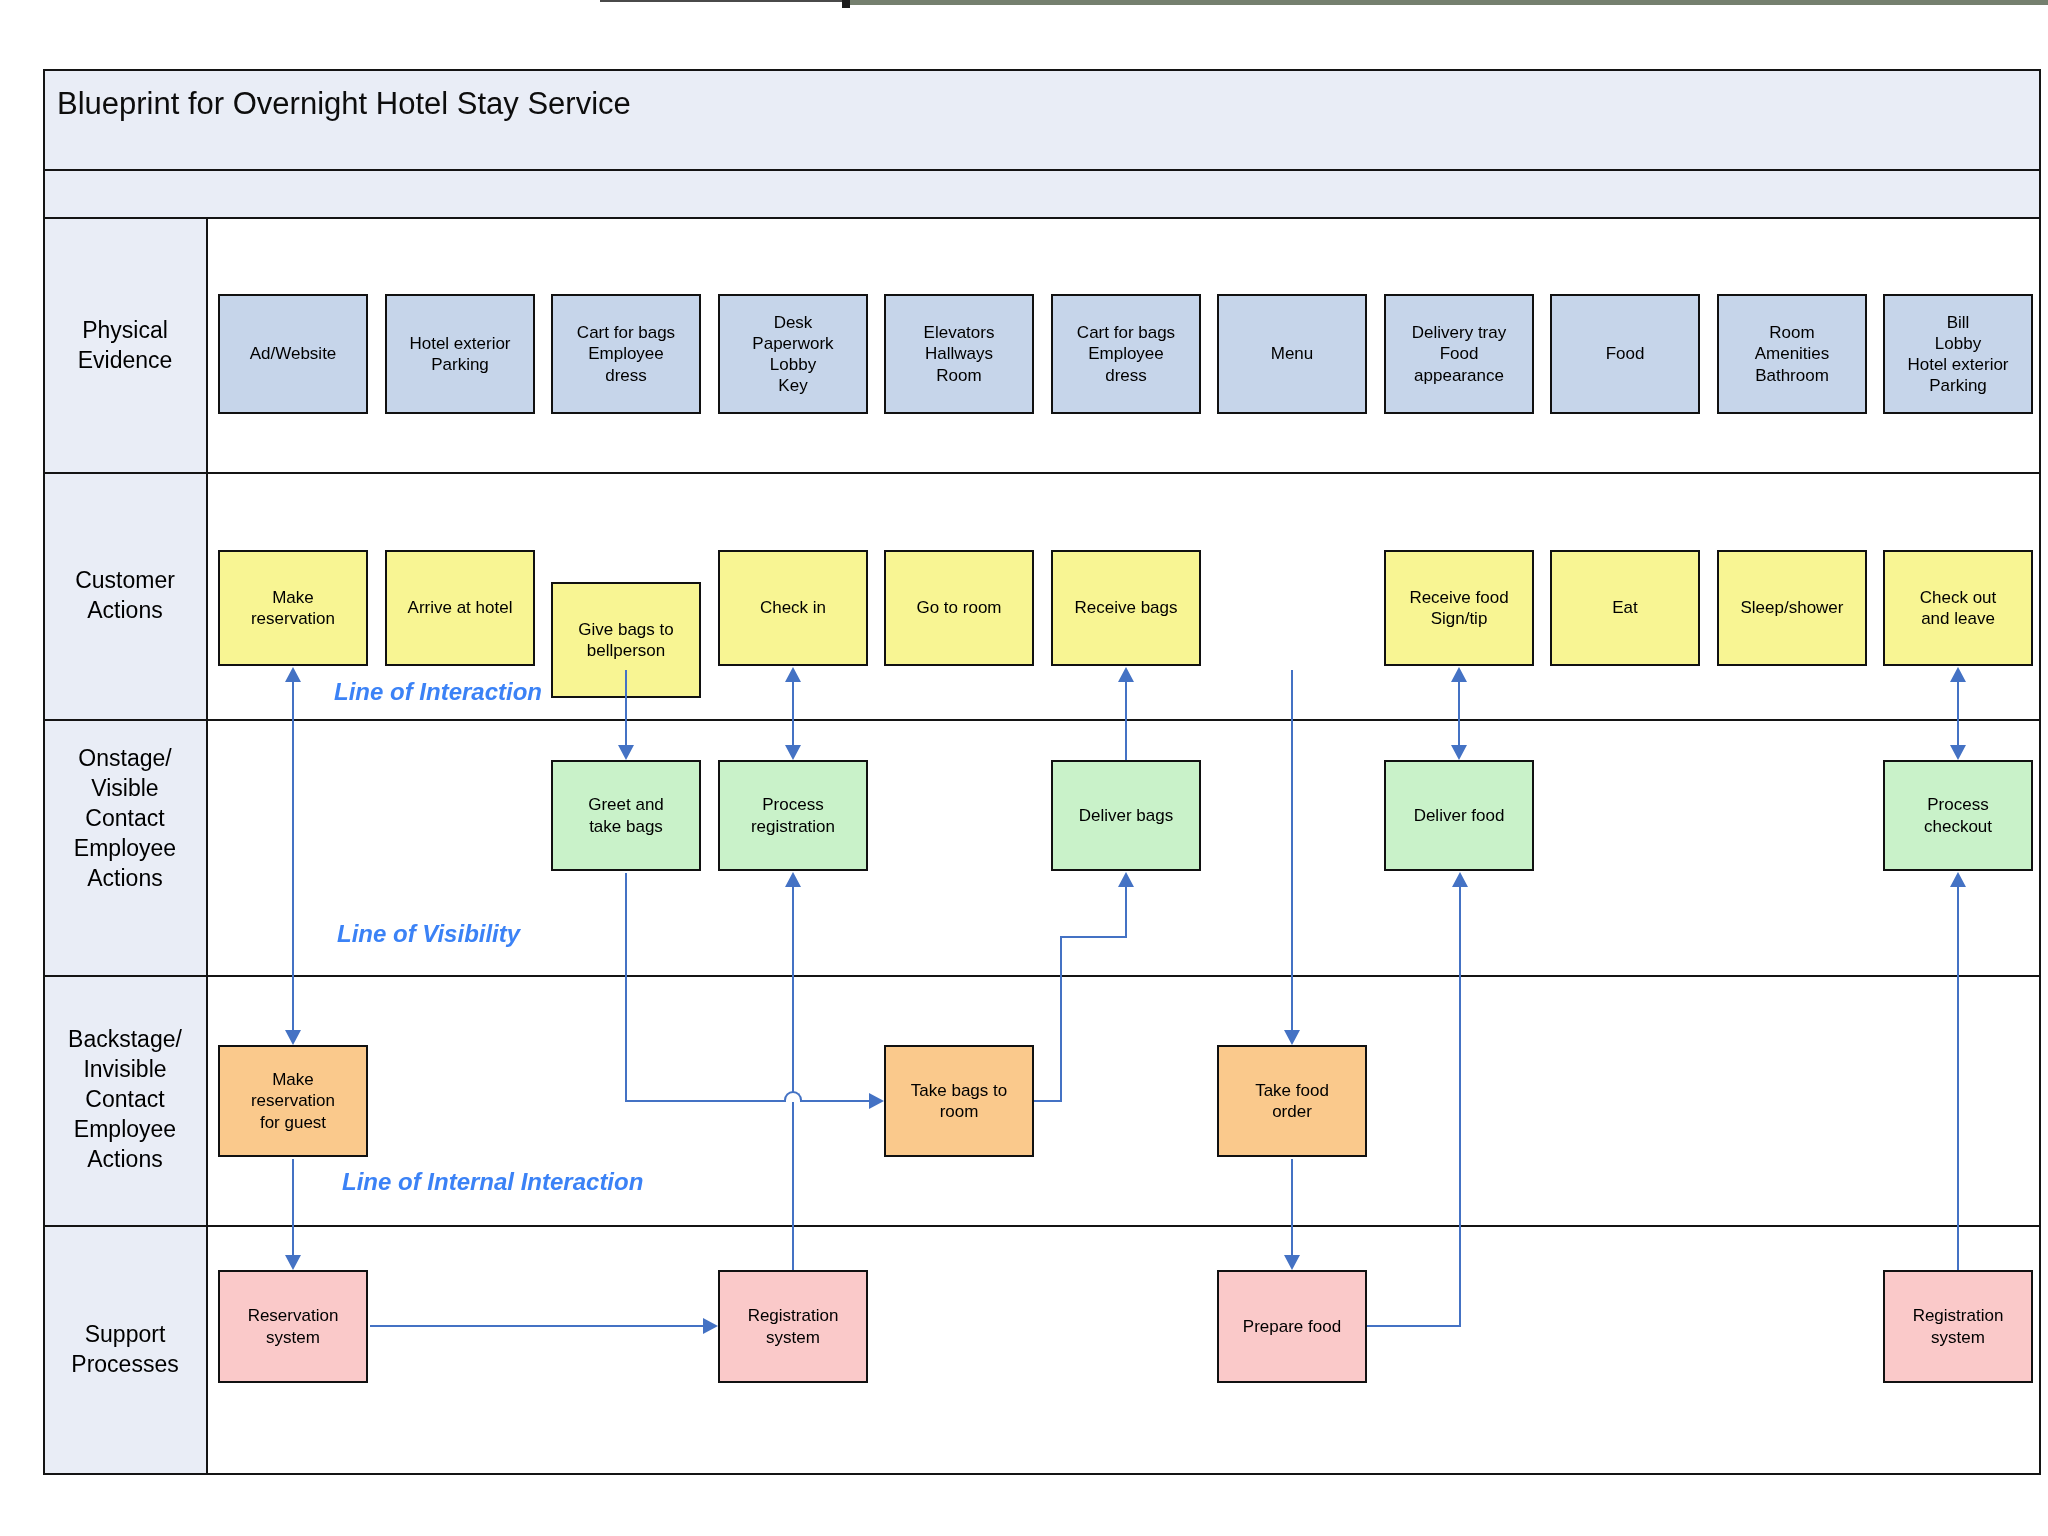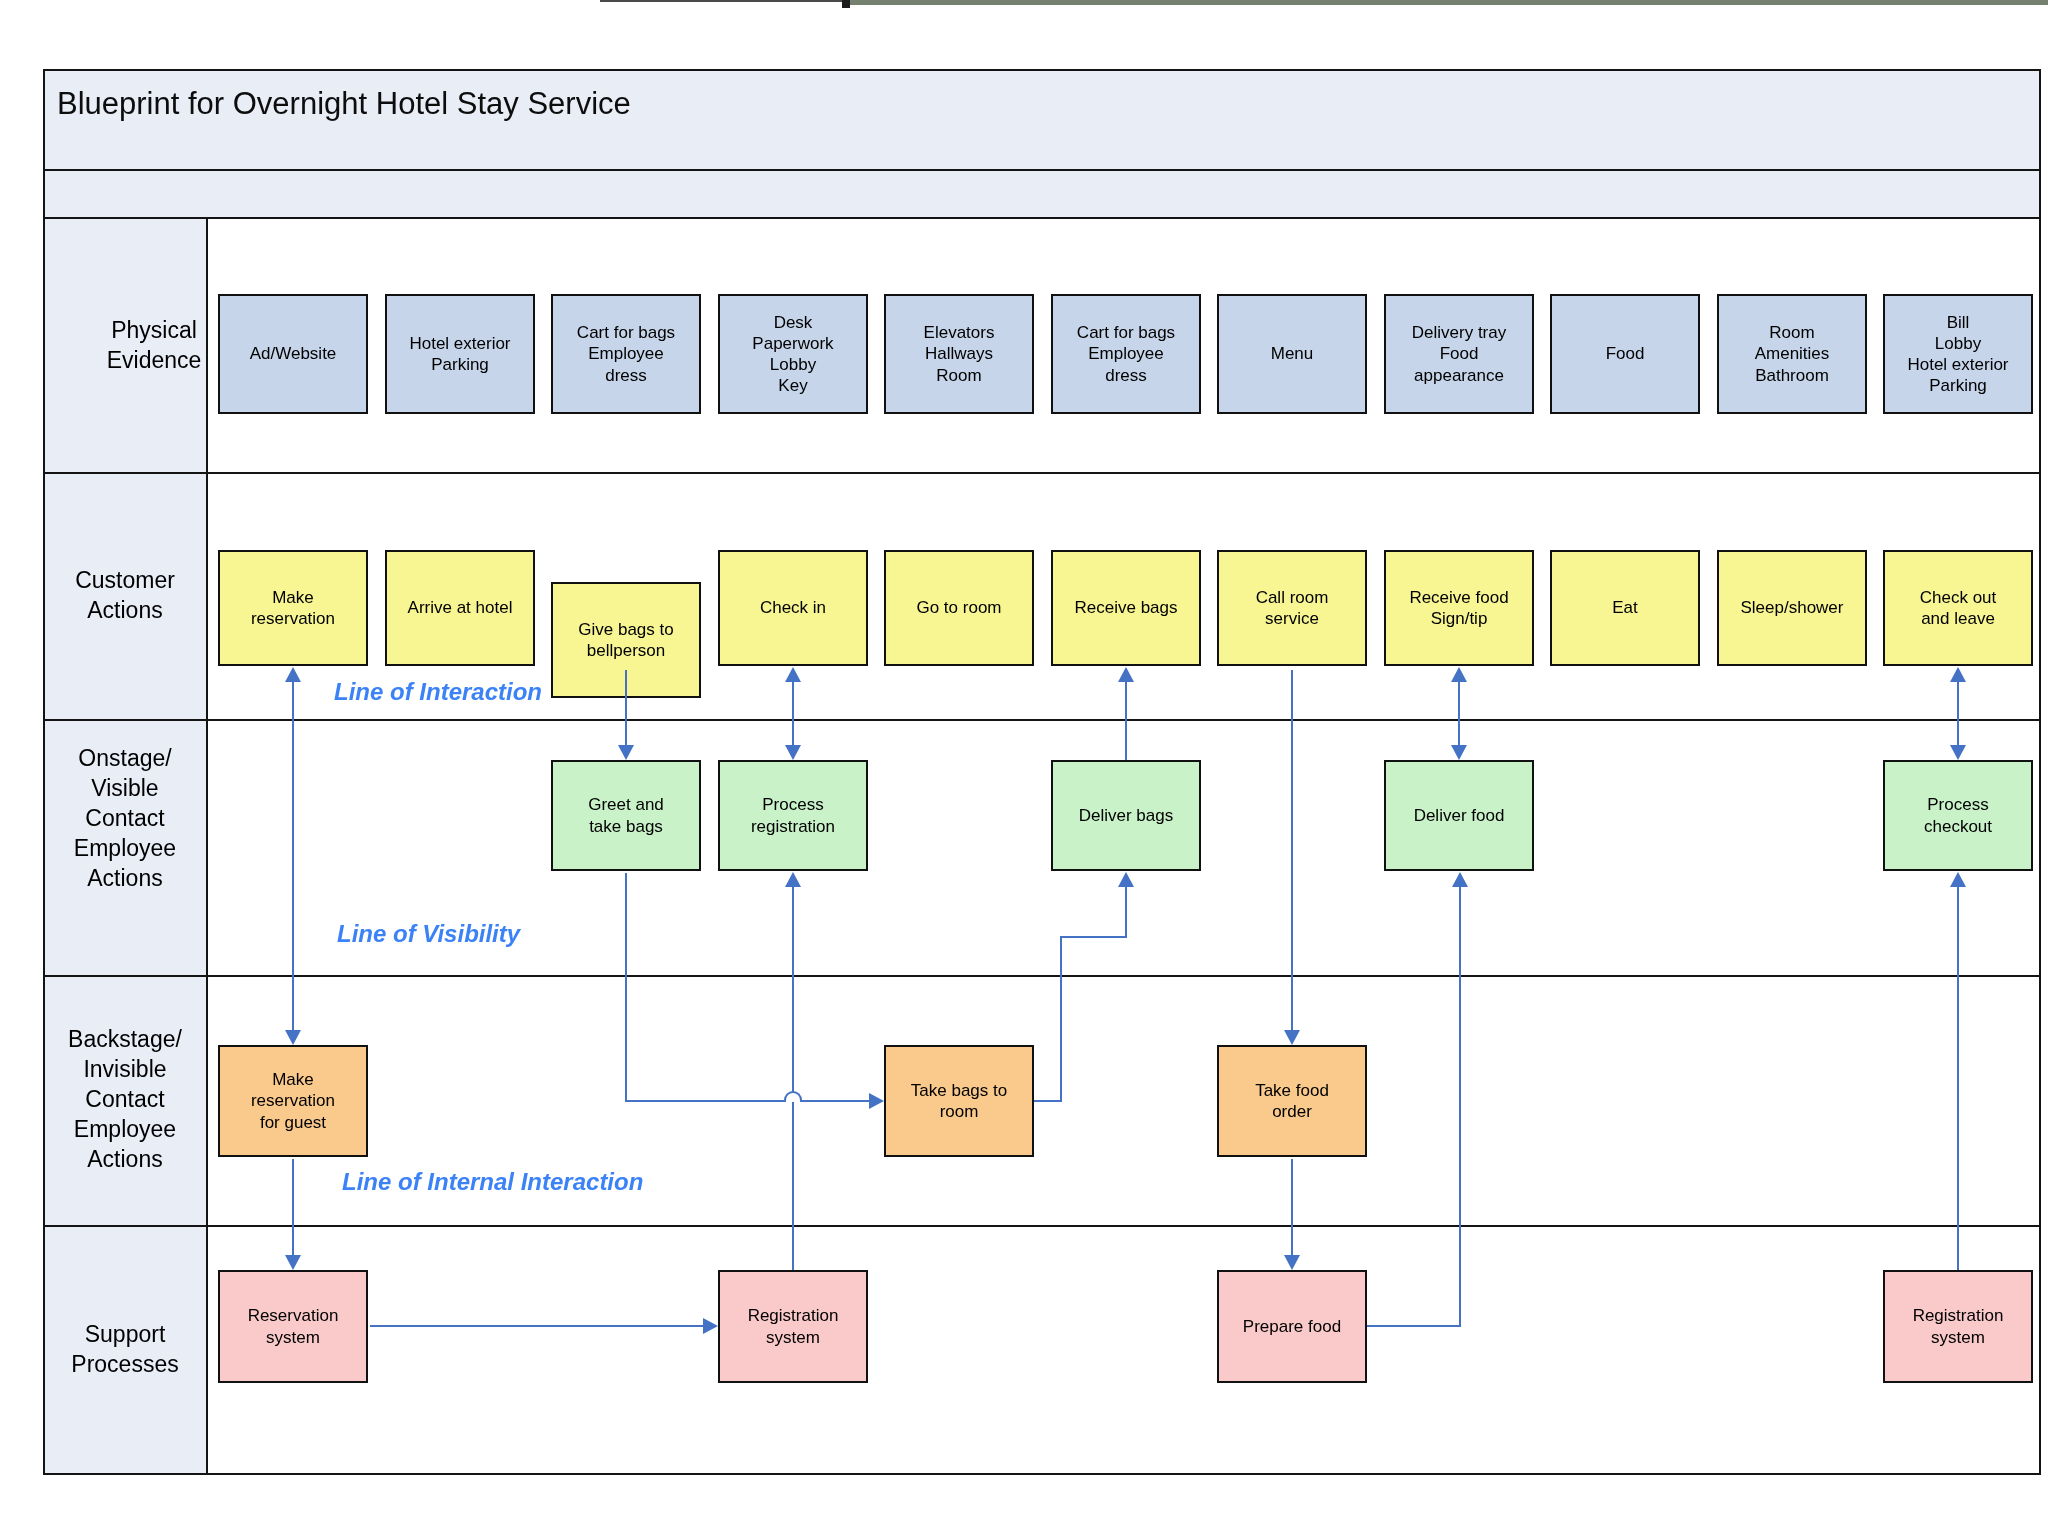--- a/index.html
+++ b/index.html
@@ -55,21 +55,21 @@
   <div class="hline" style="left:43px;top:169px;width:1998px;"></div>
   <div class="hline" style="left:43px;top:217px;width:1998px;"></div>
   <div class="hline" style="left:43px;top:472px;width:1998px;"></div>
   <div class="hline" style="left:43px;top:719px;width:1998px;"></div>
   <div class="hline" style="left:43px;top:975px;width:1998px;"></div>
   <div class="hline" style="left:43px;top:1225px;width:1998px;"></div>
   <div class="vline" style="left:206px;top:219px;height:1254px;"></div>
 
   <div class="title">Blueprint for Overnight Hotel Stay Service</div>
 
-  <div class="rowlabel" style="top:219px;height:253px;padding-left:29px;">Physical
+  <div class="rowlabel" style="top:219px;height:253px;">Physical
 Evidence</div>
   <div class="rowlabel" style="top:472px;height:247px;">Customer
 Actions</div>
   <div class="rowlabel" style="top:719px;height:200px;">Onstage/
 Visible
 Contact
 Employee
 Actions</div>
   <div class="rowlabel" style="top:975px;height:250px;">Backstage/
 Invisible
@@ -109,22 +109,20 @@
 Parking</div>
 
   <div class="box ca" style="left:218px;">Make
 reservation</div>
   <div class="box ca" style="left:385px;">Arrive at hotel</div>
   <div class="box ca" style="left:551px;margin-top:32px;">Give bags to
 bellperson</div>
   <div class="box ca" style="left:718px;">Check in</div>
   <div class="box ca" style="left:884px;">Go to room</div>
   <div class="box ca" style="left:1051px;">Receive bags</div>
-  <div class="box ca" style="left:1217px;">Call room
-service</div>
   <div class="box ca" style="left:1384px;">Receive food
 Sign/tip</div>
   <div class="box ca" style="left:1550px;">Eat</div>
   <div class="box ca" style="left:1717px;">Sleep/shower</div>
   <div class="box on" style="left:551px;">Greet and
 take bags</div>
 
   <div class="box ca" style="left:1883px;">Check out
 and leave</div>
   <div class="box on" style="left:718px;">Process

